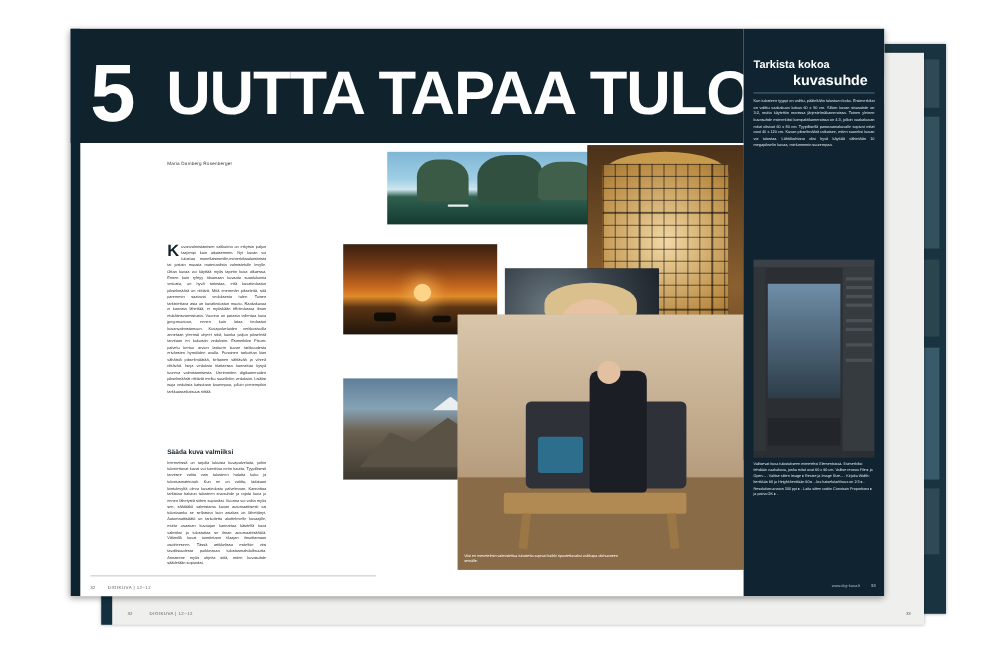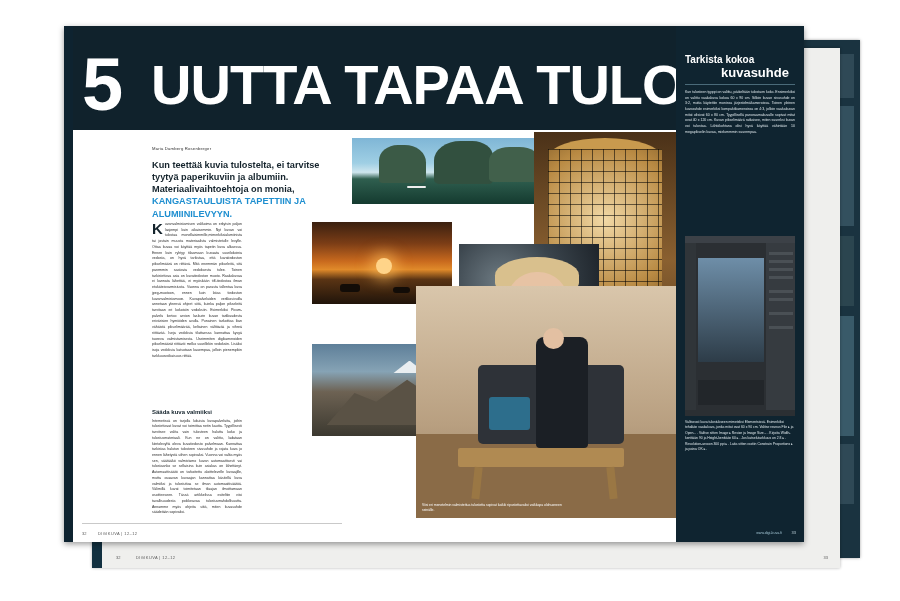--- a/index.html
+++ b/index.html
@@ -144,23 +144,20 @@
     <div class="left-edge"></div>
 
     <div class="headline">
       <span class="h-num">5</span>
       <span class="h-gap"></span>
       <span class="h-txt">UUTTA TAPAA   TULOSTAA</span>
     </div>
 
     <div class="byline">Maria Damberg Rosenberger</div>
 
-    <div class="lead">
-      <span>Kun teettää kuvia tulostelta, ei tarvitse tyytyä paperikuviin ja albumiin. Materiaalivaihtoehtoja on monia, </span><span class="hl">KANGASTAULUISTA TAPETTIIN JA ALUMIINILEVYYN.</span>
-    </div>
 
     <div class="col col1">
       <span class="dropcap">K</span><span>uvanvalmistamisen valikoima on erkytsin paljon laajempi kuin aikaisemmin. Nyt kuvan voi tulostaa monellaisimmille,mimerkiksialumiinista tai jostain muusta materiaalista valmistetulle levylle. Ottaa kuvaa voi käyttää myös tapetin kuva alkaessa.
 
 Ennen kuin ryhtyy tilaamaan kuvaata suurilokoinia vedosta, on hyvä tarkistaa, että kuvatiedoston pikselimäärä on riittävä. Mitä enemmän pikseleitä, sitä paremmin saatavia vedoksesta tulee. Toinen tarkistettava asia on kuvatiedoston muoto. Raakakuvaa ei kannata lähettää, ei myöskään tiff-tiedostoa ilman etukäteisvarmistusta. Vuonna on parasta tallentaa kuva jpeg-muotoon, ennen kuin lataa tiedoston kuvanvalmistamoon.
 
 Kuvapalveluiden verkkosivuilla annetaan yleensä ohjeet siitä, kuinka paljon pikseleitä tarvitaan eri kokoisiin vedoksiin. Esimerkiksi Pixum-palvelu kertoo arvion laskurin kuvan tarkkuudesta erivärisien hymiöiden avulla. Punainen tarkoittaa liian vähäistä pikselimäärää, keltainen välttävää ja vihreä riittävää. Iseja vedoksia tilattaessa kannattaa kysyä tuoreva valmistamisesta. Useimmiten digikameroiden pikselimäärät riittävät melko suurillekin vedoksiin. Lisäksi isoja vedoksia katsotaan kauempaa, jolloin pienempikin tarkkuusratkaisuus riittää.</span>
     </div>
 
     <div class="col col2">

